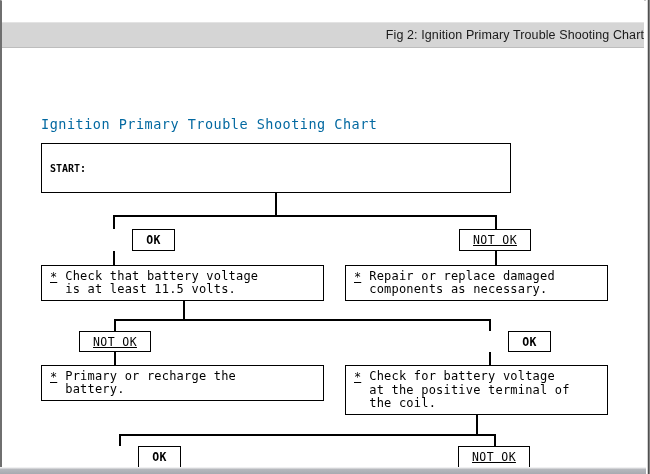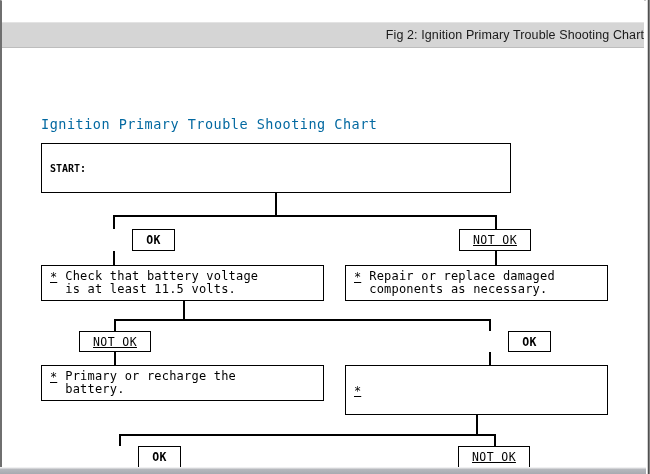--- a/index.html
+++ b/index.html
@@ -246,20 +246,23 @@
       <div class="node-body">
         <span class="bullet">*</span>
         <span class="node-text">Primary or recharge the
 battery.</span>
       </div>
     </div>
 
     <div class="node" style="left:342px; top:316px; width:263px; height:50px;">
       <div class="node-body" style="align-items:flex-start; padding-top:4px;">
         <span class="bullet">*</span>
+        <span class="node-text">Check for battery voltage
+at the positive terminal of
+the coil.</span>
       </div>
     </div>
 
     <div class="vline" style="left:473px; top:366px; height:19px;"></div>
     <div class="hline" style="left:116px; top:385px; width:376px;"></div>
     <div class="vline" style="left:116px; top:385px; height:12px;"></div>
     <div class="vline" style="left:491px; top:385px; height:12px;"></div>
 
     <div class="chip ok" style="left:95px; top:397px; width:43px; height:22px;">
       <span>OK</span>

